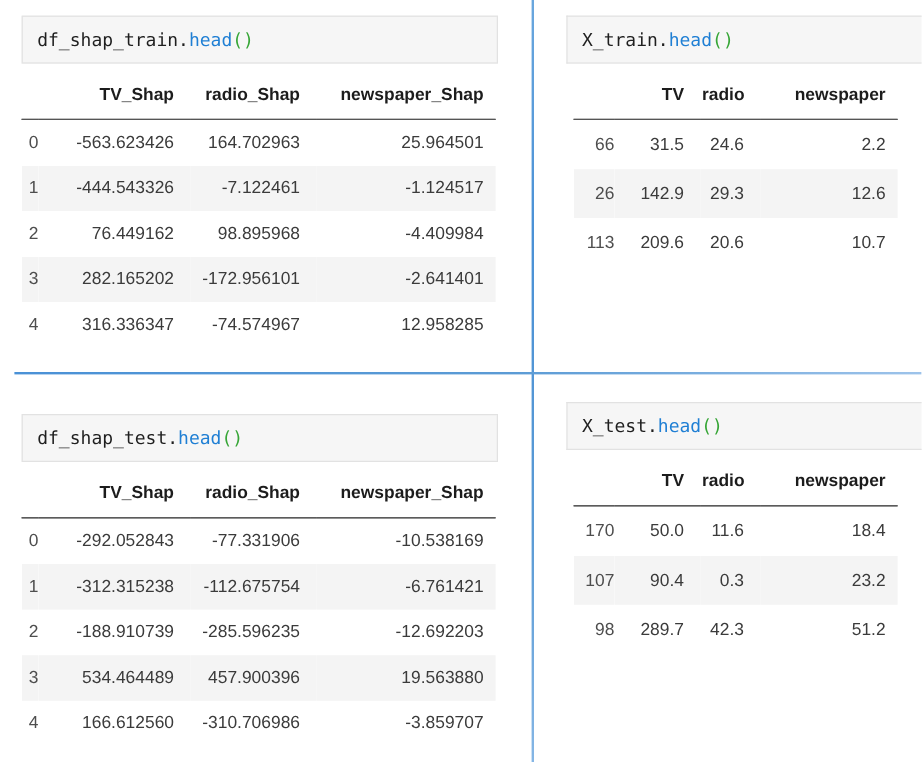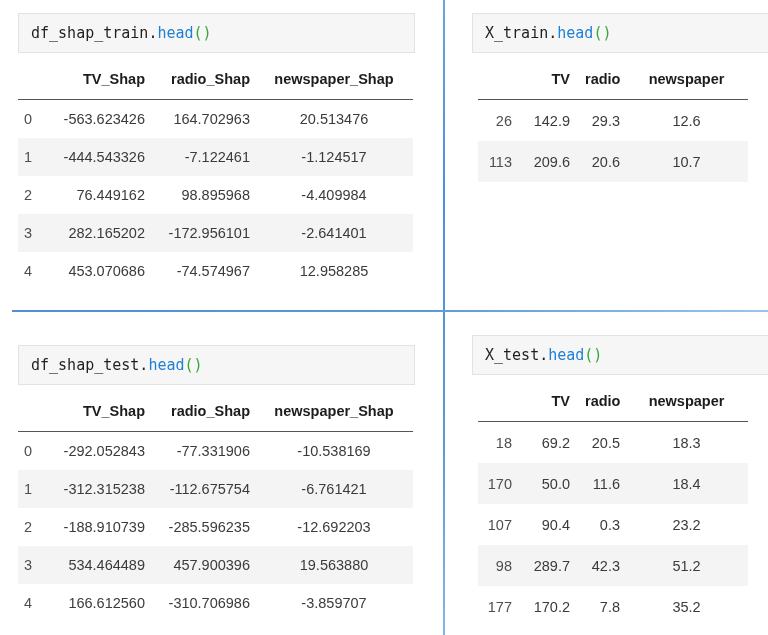--- a/index.html
+++ b/index.html
@@ -37,21 +37,21 @@
 
   table.tbl {
     border-collapse:collapse; table-layout:fixed;
     margin-top:12px;
     font-size:14.5px; color:#3b3b3b;
   }
   .tbl-left  { width:395px; }
   .tbl-right { width:270px; margin-left:6px; }
   .tbl th, .tbl td { text-align:right; padding-right:14px; overflow:hidden; white-space:nowrap; }
   .tbl th.idx, .tbl td.idx { padding-right:0; }
-  .tbl th:last-child, .tbl td:last-child { padding-right:10px;text-align:center; }
+  .tbl th:last-child, .tbl td:last-child { padding-right:10px; }
   .tbl thead th {
     font-weight:bold; color:#1c1c1c;
     padding-top:6px; padding-bottom:12px;
     border-bottom:1.5px solid #555555;
   }
   .tbl td.idx { color:#4e4e4e; }
   .tbl-left  tbody td { padding-top:11px;   padding-bottom:11px; }
   .tbl-right tbody td { padding-top:12.5px; padding-bottom:12.5px; }
   .tbl tbody tr:nth-child(even) { background:#f4f4f4; }
 
@@ -81,21 +81,21 @@
         <th>TV_Shap</th>
         <th>radio_Shap</th>
         <th>newspaper_Shap</th>
       </tr>
     </thead>
     <tbody>
       <tr>
         <td class="idx">0</td>
         <td>-563.623426</td>
         <td>164.702963</td>
-        <td>20.513476</td>
+        <td>25.964501</td>
       </tr>
       <tr>
         <td class="idx">1</td>
         <td>-444.543326</td>
         <td>-7.122461</td>
         <td>-1.124517</td>
       </tr>
       <tr>
         <td class="idx">2</td>
         <td>76.449162</td>
@@ -103,21 +103,21 @@
         <td>-4.409984</td>
       </tr>
       <tr>
         <td class="idx">3</td>
         <td>282.165202</td>
         <td>-172.956101</td>
         <td>-2.641401</td>
       </tr>
       <tr>
         <td class="idx">4</td>
-        <td>453.070686</td>
+        <td>316.336347</td>
         <td>-74.574967</td>
         <td>12.958285</td>
       </tr>
     </tbody>
   </table>
 </div>
 
 <div class="panel" id="p-tr">
   <div class="code-cell"><span class="c-obj">X_train.</span><span class="c-fn">head</span><span class="c-par">()</span></div>
   <table class="tbl tbl-right">
@@ -129,20 +129,26 @@
       </colgroup>
     <thead>
       <tr>
         <th class="idx"></th>
         <th>TV</th>
         <th>radio</th>
         <th>newspaper</th>
       </tr>
     </thead>
     <tbody>
+      <tr>
+        <td class="idx">66</td>
+        <td>31.5</td>
+        <td>24.6</td>
+        <td>2.2</td>
+      </tr>
       <tr>
         <td class="idx">26</td>
         <td>142.9</td>
         <td>29.3</td>
         <td>12.6</td>
       </tr>
       <tr>
         <td class="idx">113</td>
         <td>209.6</td>
         <td>20.6</td>
@@ -216,44 +222,32 @@
     <thead>
       <tr>
         <th class="idx"></th>
         <th>TV</th>
         <th>radio</th>
         <th>newspaper</th>
       </tr>
     </thead>
     <tbody>
       <tr>
-        <td class="idx">18</td>
-        <td>69.2</td>
-        <td>20.5</td>
-        <td>18.3</td>
-      </tr>
-      <tr>
         <td class="idx">170</td>
         <td>50.0</td>
         <td>11.6</td>
         <td>18.4</td>
       </tr>
       <tr>
         <td class="idx">107</td>
         <td>90.4</td>
         <td>0.3</td>
         <td>23.2</td>
       </tr>
       <tr>
         <td class="idx">98</td>
         <td>289.7</td>
         <td>42.3</td>
         <td>51.2</td>
       </tr>
-      <tr>
-        <td class="idx">177</td>
-        <td>170.2</td>
-        <td>7.8</td>
-        <td>35.2</td>
-      </tr>
     </tbody>
   </table>
 </div>
 
 </body></html>

